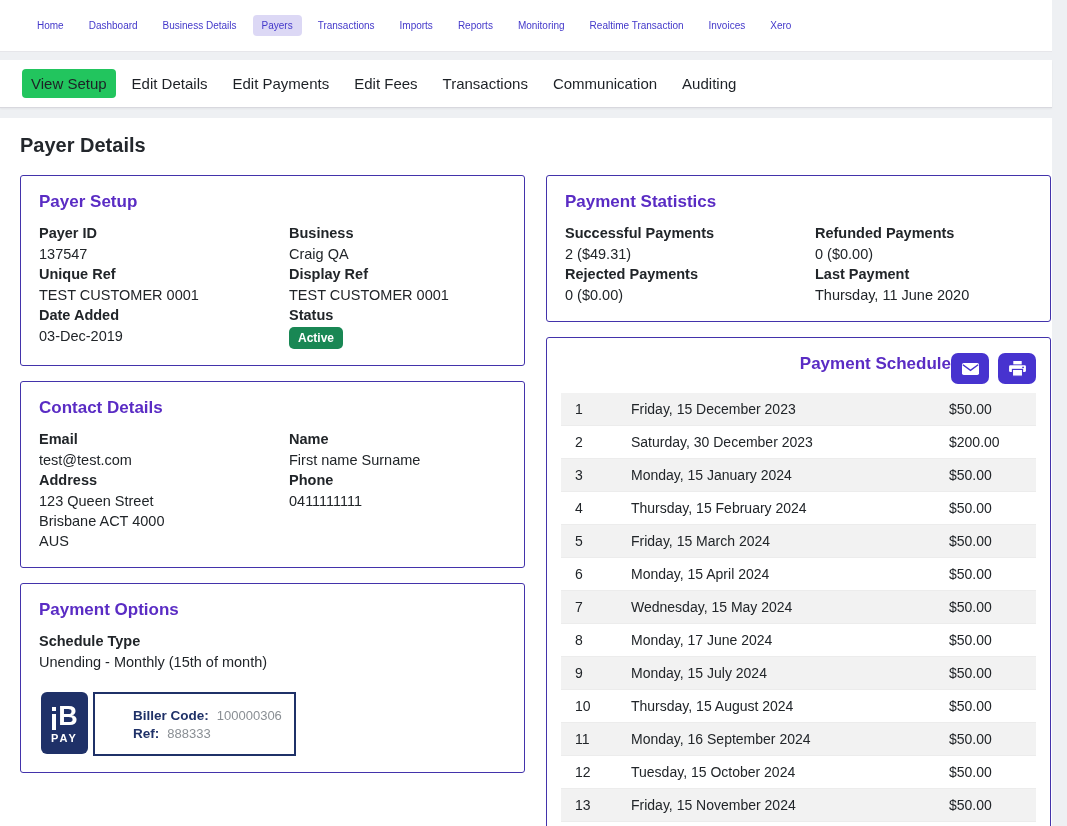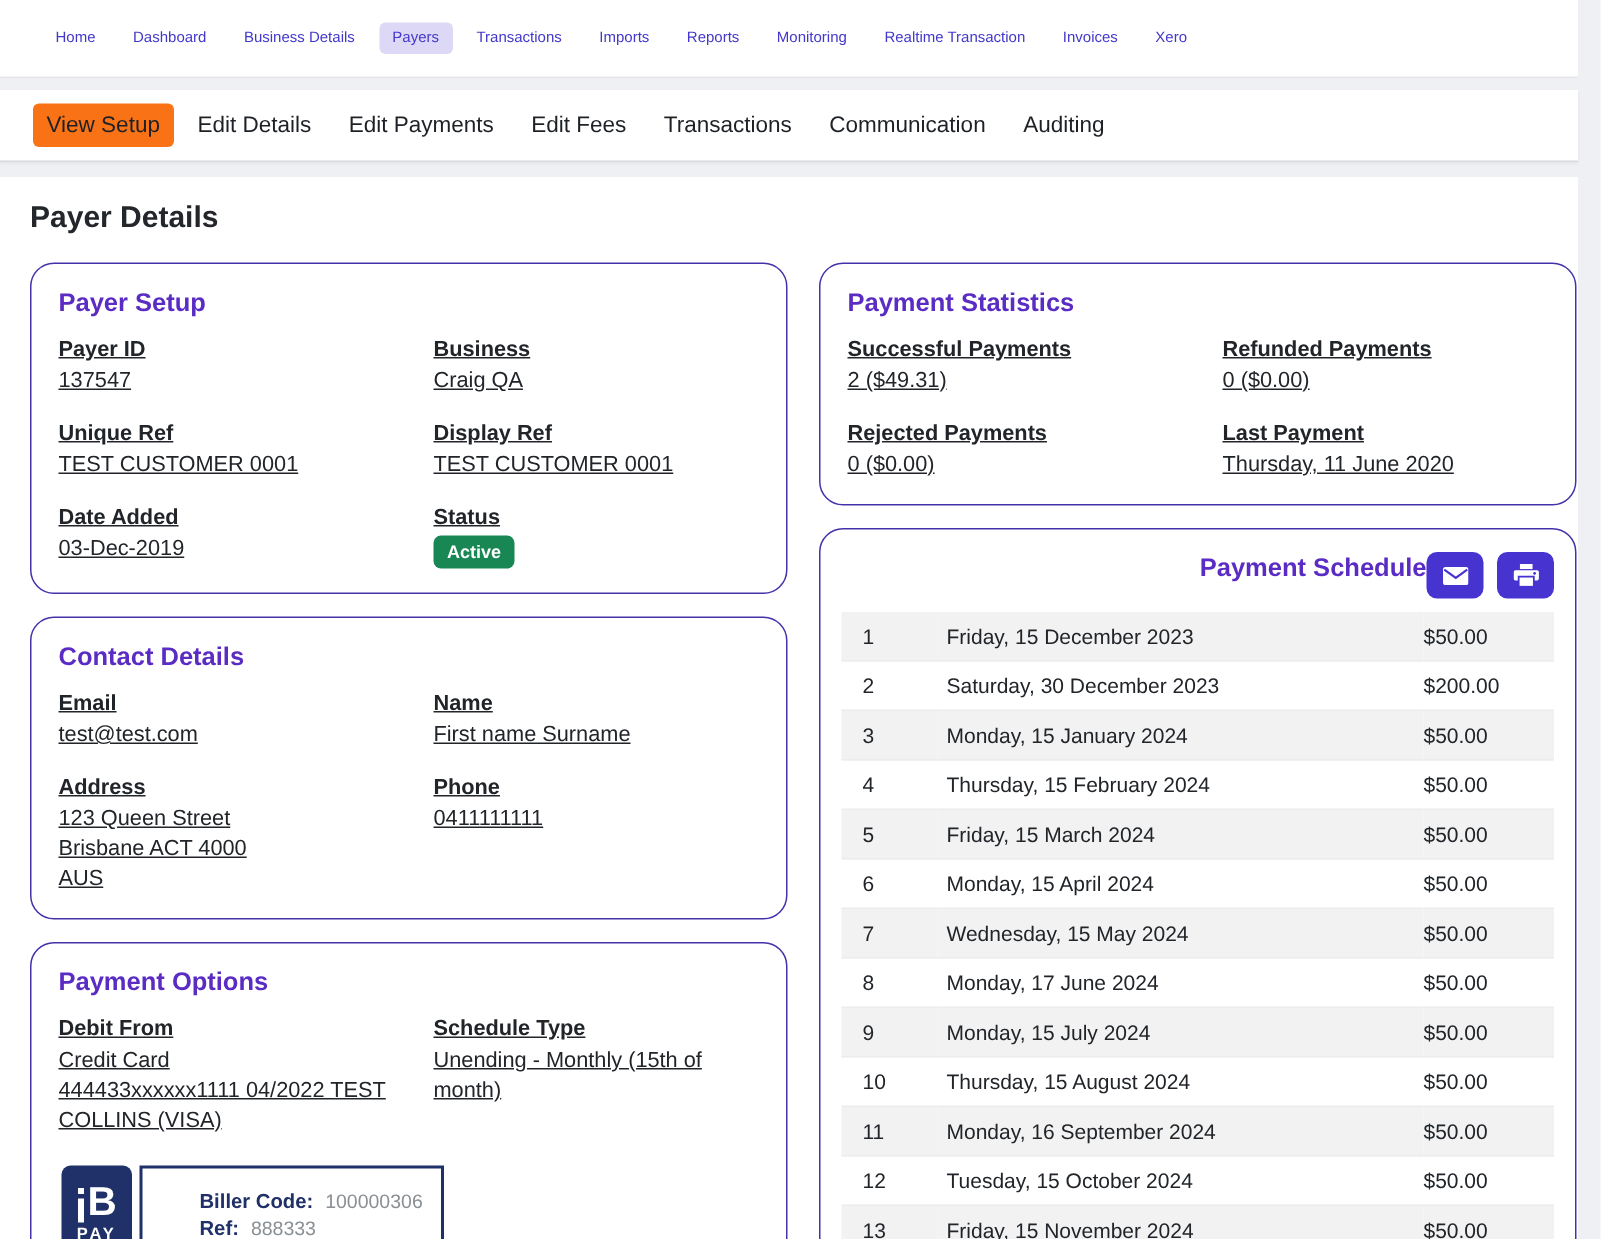--- a/index.html
+++ b/index.html
@@ -28,39 +28,39 @@
   .subnav{
     background:#fff;margin-top:8px;border-bottom:1px solid #d8d8de;
     box-shadow:0 1px 2px rgba(0,0,0,.05);
     display:flex;align-items:center;gap:7px;
     padding:8px 10px 8px 22px;height:31px;
   }
   .subnav .navlink{
     color:#1d2126;font-size:15px;text-decoration:none;cursor:pointer;
     padding:6px 9px;border-radius:4px;white-space:nowrap;
   }
-  .subnav .navlink.active{background:#f97316;}
+  .subnav .navlink.active{background:#22c55e;}
 
   
   .content{
     background:#fff;margin-top:10px;height:699px;overflow:hidden;
     padding:14px 0 0 20px;
   }
   .page-title{font-size:20px;font-weight:700;color:#23272c;margin:2px 0 18px;}
 
   .grid{display:grid;grid-template-columns:505px 505px;column-gap:21px;align-items:start;}
   .col{display:flex;flex-direction:column;gap:15px;}
 
   .card{
-    background:#fff;border:1px solid #4333ab;border-radius:16px;
+    background:#fff;border:1px solid #4333ab;border-radius:3px;
     padding:13px 18px 16px;box-sizing:border-box;
   }
   .card-title{color:#5a2cc4;font-size:17px;font-weight:600;margin:3px 0 13px;}
 
-  .fields{display:grid;grid-template-columns:250px 1fr;row-gap:17px;text-decoration:underline;}
+  .fields{display:grid;grid-template-columns:250px 1fr;row-gap:2px;}
   .field .label{font-weight:700;font-size:14.5px;margin-bottom:3px;}
   .field .value{font-size:14.5px;line-height:1.38;white-space:pre-line;padding-right:4px;}
 
   .badge{
     display:inline-block;background:#198754;color:#fff;
     font-size:12px;font-weight:700;padding:4px 9px;border-radius:5px;margin-top:1px;
   }
 
   
   .sched-head{display:flex;align-items:flex-start;justify-content:flex-end;}
@@ -181,25 +181,20 @@
             <div class="field">
               <div class="label">Phone</div>
               <div class="value">0411111111</div>
             </div>
           </div>
         </section>
 
         <section class="card">
           <h2 class="card-title">Payment Options</h2>
           <div class="fields">
-            <div class="field">
-              <div class="label">Debit From</div>
-              <div class="value">Credit Card
-444433xxxxxx1111 04/2022 TEST COLLINS (VISA)</div>
-            </div>
             <div class="field">
               <div class="label">Schedule Type</div>
               <div class="value">Unending - Monthly (15th of month)</div>
             </div>
           </div>
 
           <div class="bpay-wrap">
             <div class="bpay-logo">
               <div class="bpay-b">
                 <span class="bpay-i"></span>

